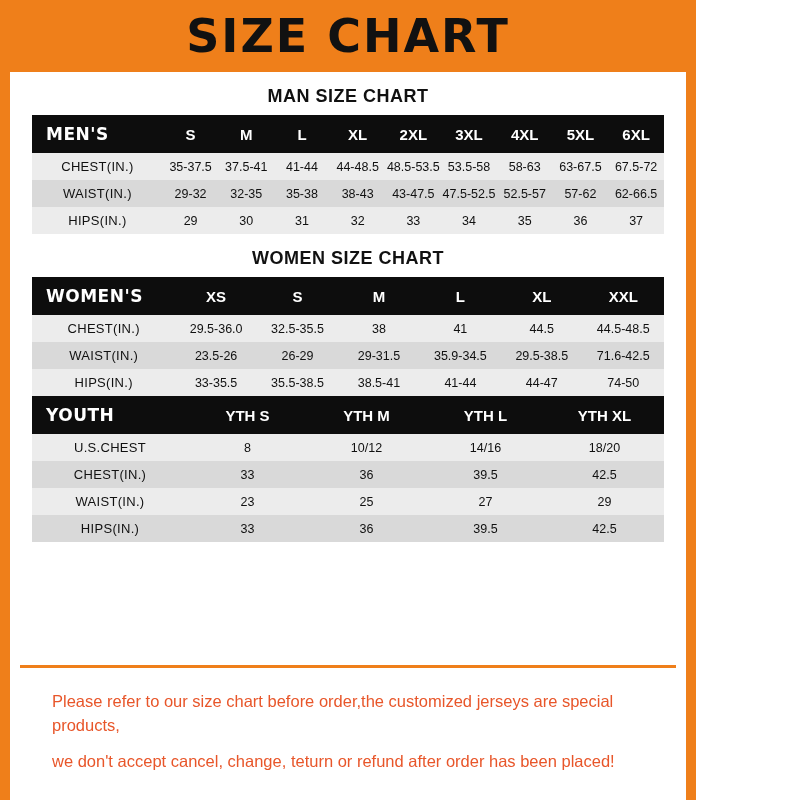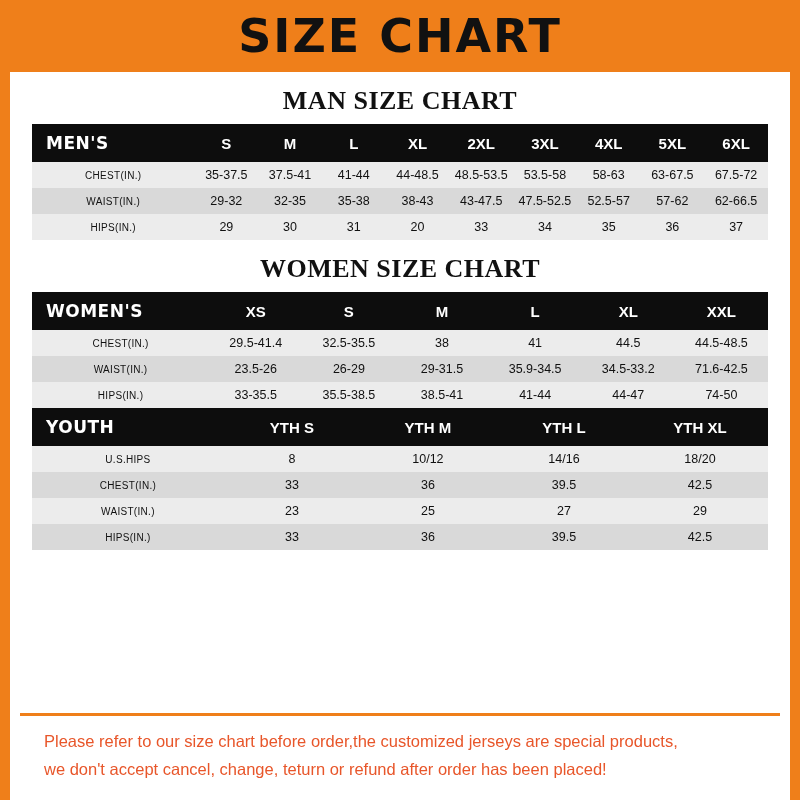--- a/index.html
+++ b/index.html
@@ -8,21 +8,21 @@
   }
   body {
     width: 800px;
     height: 800px;
     background: #ffffff;
     font-family: "Liberation Sans", sans-serif;
     color: #000000;
     overflow: hidden;
   }
   .page {
-    width: 800px;
+    width: 696px;
     height: 800px;
     position: relative;
     background: #ffffff;
     box-sizing: border-box;
     border-left: 10px solid #ef7f1a;
     border-right: 10px solid #ef7f1a;
   }
   .banner {
     background: #ef7f1a;
     height: 72px;
@@ -38,23 +38,23 @@
     letter-spacing: 2px;
     color: #111111;
     line-height: 1;
     text-align: center;
   }
   .section {
     padding: 0 22px;
   }
   .section-title {
     text-align: center;
-    font-family: Liberation Serif, serif;
+    font-family: Liberation Sans, sans-serif;
     font-weight: bold;
-    font-size: 26px;
+    font-size: 18px;
     letter-spacing: 0.5px;
     margin: 14px 0 8px 0;
     color: #111111;
   }
   table.chart {
     width: 100%;
     border-collapse: collapse;
     table-layout: fixed;
   }
   table.chart th,
@@ -65,51 +65,51 @@
     color: #111111;
     font-family: "Liberation Sans", sans-serif;
   }
   table.chart thead tr {
     background: #0d0d0d;
   }
   table.chart thead th {
     color: #ffffff;
     font-weight: bold;
     font-size: 15px;
-    padding: 9px 16px;
+    padding: 9px 3px;
   }
   table.chart thead th.rowhead {
     font-family: "DejaVu Sans", sans-serif;
     text-align: left;
     padding-left: 14px;
     font-size: 17px;
     letter-spacing: 0.5px;
   }
   table.chart tbody tr.row-a { background: #ececec; }
   table.chart tbody tr.row-b { background: #d9d9d9; }
   table.chart tbody td.rowhead {
     text-align: center;
-    font-size: 10px;
+    font-size: 13px;
     letter-spacing: 0.3px;
   }
   .men-col-head { width: 18%; }
   .women-col-head { width: 20%; }
   .youth-col-head { width: 22%; }
 
   .footer-note {
     position: absolute;
     left: 10px;
     right: 10px;
     bottom: 0;
     padding: 10px 20px 14px 20px;
     box-sizing: border-box;
     border-top: 3px solid #ef7f1a;
   }
   .footer-note p {
-    margin: 4px;
+    margin: 12px;
     color: #e8562a;
     font-size: 16.5px;
     line-height: 1.45;
     font-family: "Liberation Sans", sans-serif;
   }
 </style>
 </head>
 <body>
 
 <div class="page">
@@ -158,21 +158,21 @@
           <td>47.5-52.5</td>
           <td>52.5-57</td>
           <td>57-62</td>
           <td>62-66.5</td>
         </tr>
         <tr class="row-a">
           <td class="rowhead">HIPS(IN.)</td>
           <td>29</td>
           <td>30</td>
           <td>31</td>
-          <td>20</td>
+          <td>32</td>
           <td>33</td>
           <td>34</td>
           <td>35</td>
           <td>36</td>
           <td>37</td>
         </tr>
       </tbody>
     </table>
   </div>
 
@@ -186,34 +186,34 @@
           <th>S</th>
           <th>M</th>
           <th>L</th>
           <th>XL</th>
           <th>XXL</th>
         </tr>
       </thead>
       <tbody>
         <tr class="row-a">
           <td class="rowhead">CHEST(IN.)</td>
-          <td>29.5-41.4</td>
+          <td>29.5-36.0</td>
           <td>32.5-35.5</td>
           <td>38</td>
           <td>41</td>
           <td>44.5</td>
           <td>44.5-48.5</td>
         </tr>
         <tr class="row-b">
           <td class="rowhead">WAIST(IN.)</td>
           <td>23.5-26</td>
           <td>26-29</td>
           <td>29-31.5</td>
           <td>35.9-34.5</td>
-          <td>34.5-33.2</td>
+          <td>29.5-38.5</td>
           <td>71.6-42.5</td>
         </tr>
         <tr class="row-a">
           <td class="rowhead">HIPS(IN.)</td>
           <td>33-35.5</td>
           <td>35.5-38.5</td>
           <td>38.5-41</td>
           <td>41-44</td>
           <td>44-47</td>
           <td>74-50</td>
@@ -228,21 +228,21 @@
         <tr>
           <th class="rowhead youth-col-head">YOUTH</th>
           <th>YTH S</th>
           <th>YTH M</th>
           <th>YTH L</th>
           <th>YTH XL</th>
         </tr>
       </thead>
       <tbody>
         <tr class="row-a">
-          <td class="rowhead">U.S.HIPS</td>
+          <td class="rowhead">U.S.CHEST</td>
           <td>8</td>
           <td>10/12</td>
           <td>14/16</td>
           <td>18/20</td>
         </tr>
         <tr class="row-b">
           <td class="rowhead">CHEST(IN.)</td>
           <td>33</td>
           <td>36</td>
           <td>39.5</td>

